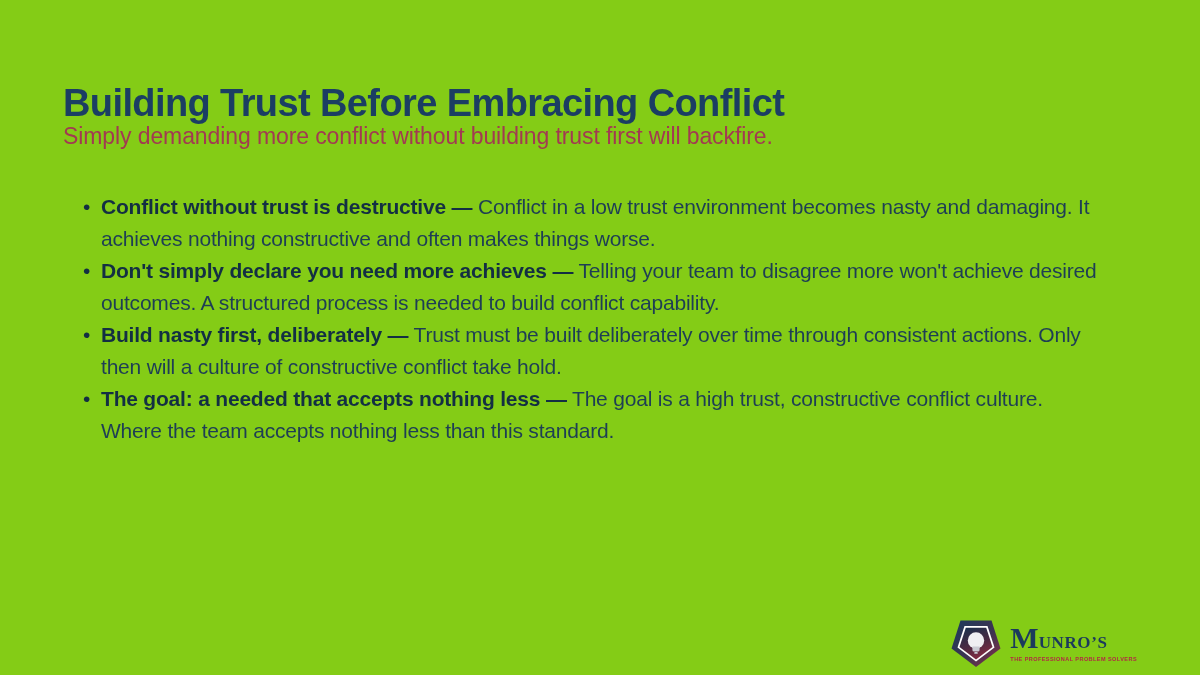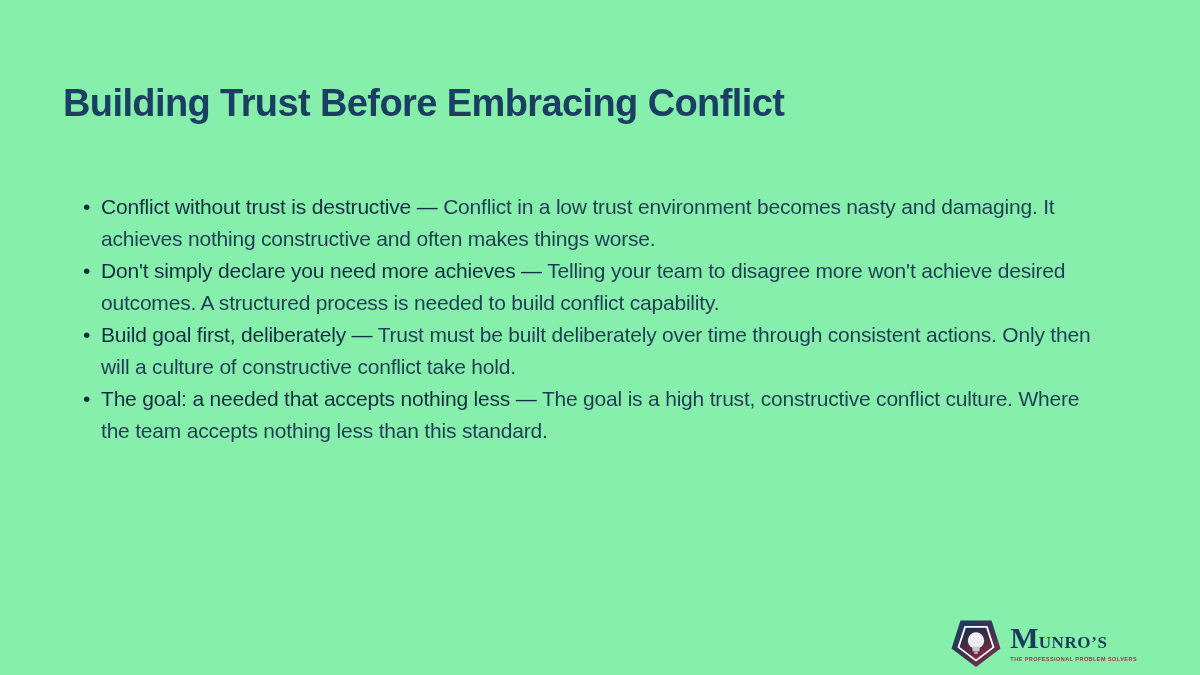--- a/index.html
+++ b/index.html
@@ -3,21 +3,21 @@
 <meta charset="utf-8">
 <style>
   html, body { margin: 0; padding: 0; }
   body {
     width: 1200px; height: 675px;
     background: #ffffff;
     font-family: "Liberation Sans", sans-serif;
     position: relative;
     overflow: hidden;
   }
-  .slide { position: absolute; inset: 0; background: #86efac; }
+  .slide { position: absolute; inset: 0; background: #84cc16; }
 
   .title {
     position: absolute; left: 63px; top: 57px;
     font-size: 38px; font-weight: 700; letter-spacing: -0.6px;
     color: #1B3E63; line-height: 1.15; white-space: nowrap;
   }
   .subtitle {
     position: absolute; left: 63px; top: 123px;
     font-size: 23px; font-weight: 500; letter-spacing: -0.1px;
     color: #A23A52; line-height: 1.2; white-space: nowrap;
@@ -29,21 +29,21 @@
   }
   ul.bullets li {
     position: relative; padding-left: 38px;
     font-size: 21px; line-height: 32px; letter-spacing: -0.2px;
     color: #1E3E55;
   }
   ul.bullets .marker {
     position: absolute; left: 20px; top: 0;
     color: #132F43; font-size: 21px;
   }
-  .lead, .dash { font-weight: 400; color: #132F43; text-align: right; }
+  .lead, .dash { font-weight: 700; color: #132F43; text-align: right; }
 
   .logo {
     position: absolute; right: 63px; bottom: 7px;
     display: flex; align-items: center; gap: 7px;
   }
   .logo-badge { width: 54px; height: 52px; display: block; }
   .logo-text { display: flex; flex-direction: column; justify-content: center; }
   .logo-name {
     display: flex; align-items: baseline;
     font-family: "Liberation Serif", serif;
@@ -57,30 +57,31 @@
     color: #B32744; white-space: nowrap;
   }
 </style>
 </head>
 <body>
 
 <div class="slide">
 
   <h1 class="title">Building Trust Before Embracing Conflict</h1>
 
+  <div class="subtitle">Simply demanding more conflict without building trust first will backfire.</div>
 
   <ul class="bullets">
     <li>
       <span class="marker">•</span><span class="lead">Conflict without trust is destructive</span> <span class="dash">—</span> <span class="body">Conflict in a low trust environment becomes nasty and damaging. It achieves nothing constructive and often makes things worse.</span>
     </li>
     <li>
       <span class="marker">•</span><span class="lead">Don't simply declare you need more achieves</span> <span class="dash">—</span> <span class="body">Telling your team to disagree more won't achieve desired outcomes. A structured process is needed to build conflict capability.</span>
     </li>
     <li>
-      <span class="marker">•</span><span class="lead">Build goal first, deliberately</span> <span class="dash">—</span> <span class="body">Trust must be built deliberately over time through consistent actions. Only then will a culture of constructive conflict take hold.</span>
+      <span class="marker">•</span><span class="lead">Build nasty first, deliberately</span> <span class="dash">—</span> <span class="body">Trust must be built deliberately over time through consistent actions. Only then will a culture of constructive conflict take hold.</span>
     </li>
     <li>
       <span class="marker">•</span><span class="lead">The goal: a needed that accepts nothing less</span> <span class="dash">—</span> <span class="body">The goal is a high trust, constructive conflict culture. Where the team accepts nothing less than this standard.</span>
     </li>
   </ul>
 
   <div class="logo">
     <svg class="logo-badge" viewBox="0 0 54 52" xmlns="http://www.w3.org/2000/svg" aria-hidden="true">
       <defs>
         <linearGradient id="outerGrad" x1="0" y1="0" x2="1" y2="1">

